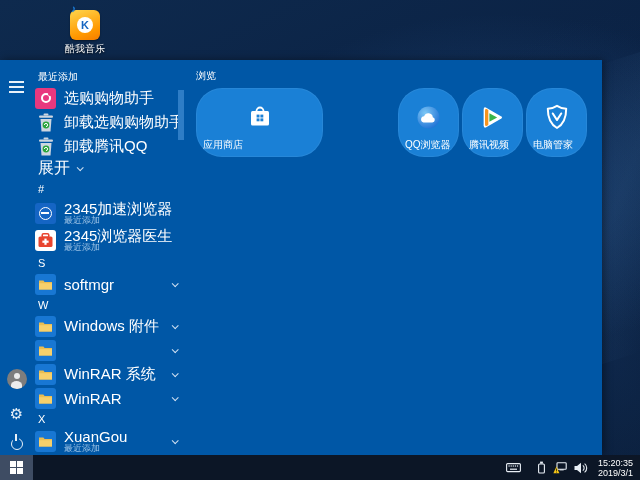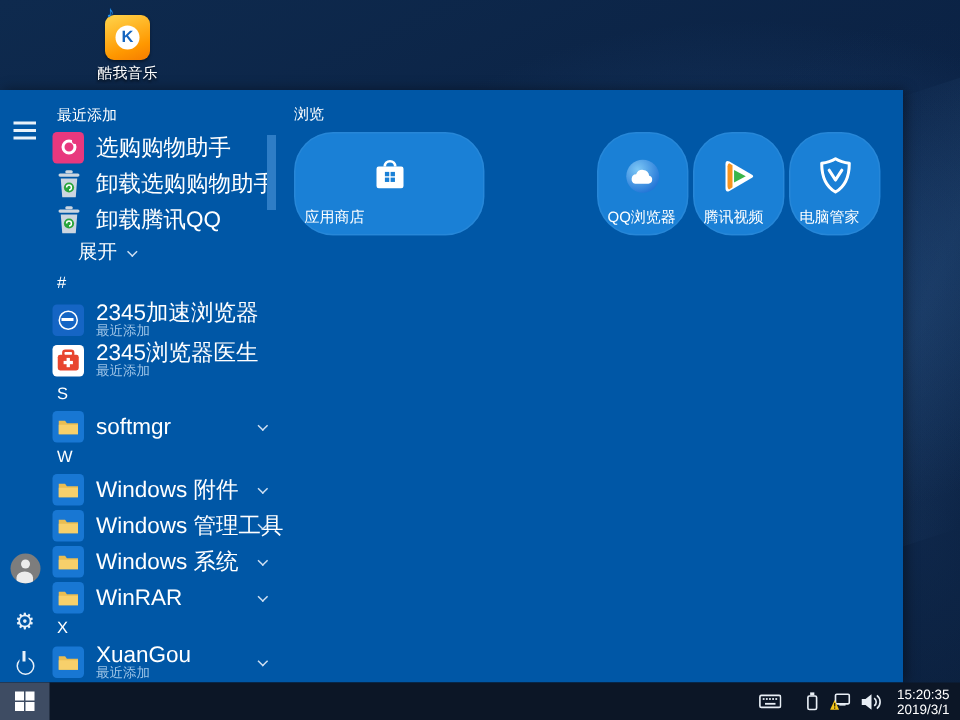--- a/index.html
+++ b/index.html
@@ -149,21 +149,21 @@
             <rect x="2" y="2.6" width="14" height="2.2" rx="1.1" fill="#cdd6e0"></rect>
             <path d="M3.5 6 h11 l-1 12.5 h-9 z" fill="#cdd6e0"></path>
             <circle cx="9" cy="12" r="3.4" fill="#2aa53c"></circle>
             <path d="M7.4 12 a1.6 1.6 0 1 1 1.6 1.6" stroke="#fff" stroke-width="1" fill="none"></path>
           </svg>
         </span>
         <span class="albl">卸载腾讯QQ</span>
       </div>
 
       <div class="erow">
-        <span class="albl" style="font-size:13px;margin-left:14px;">展开</span>
+        <span class="albl" style="font-size:16px;">展开</span>
         <span class="chev"></span>
       </div>
 
       <div class="lhdr sec h22">#</div>
 
       <div class="arow two">
         <span class="aicon icon-2345e">
             <span class="ring"></span>
           </span>
         <span class="acol">
@@ -213,32 +213,31 @@
         <span class="chev rowchev"></span>
       </div>
 
       <div class="arow">
         <span class="aicon icon-folder">
           <svg width="13" height="11" viewBox="0 0 13 11">
               <path d="M0 1.5 h4.4 l1.2 1.6 h7.4 v7.4 h-13 z" fill="#e9bd52"></path>
               <path d="M0 4.2 h13 v6.3 h-13 z" fill="#f7d06b"></path>
             </svg>
         </span>
-        <span class="albl">Windows 管理工具</span>
-        <span class="chev rowchev"></span>
-      </div>
-
-      <div class="arow">
-        <span class="aicon icon-folder">
-          <svg width="13" height="11" viewBox="0 0 13 11">
-              <path d="M0 1.5 h4.4 l1.2 1.6 h7.4 v7.4 h-13 z" fill="#e9bd52"></path>
-              <path d="M0 4.2 h13 v6.3 h-13 z" fill="#f7d06b"></path>
-            </svg>
-        </span>
-        <span class="albl">Windows 系统</span>
+        <span class="chev rowchev"></span>
+      </div>
+
+      <div class="arow">
+        <span class="aicon icon-folder">
+          <svg width="13" height="11" viewBox="0 0 13 11">
+              <path d="M0 1.5 h4.4 l1.2 1.6 h7.4 v7.4 h-13 z" fill="#e9bd52"></path>
+              <path d="M0 4.2 h13 v6.3 h-13 z" fill="#f7d06b"></path>
+            </svg>
+        </span>
+        <span class="albl">WinRAR 系统</span>
         <span class="chev rowchev"></span>
       </div>
 
       <div class="arow">
         <span class="aicon icon-folder">
           <svg width="13" height="11" viewBox="0 0 13 11">
               <path d="M0 1.5 h4.4 l1.2 1.6 h7.4 v7.4 h-13 z" fill="#e9bd52"></path>
               <path d="M0 4.2 h13 v6.3 h-13 z" fill="#f7d06b"></path>
             </svg>
         </span>

